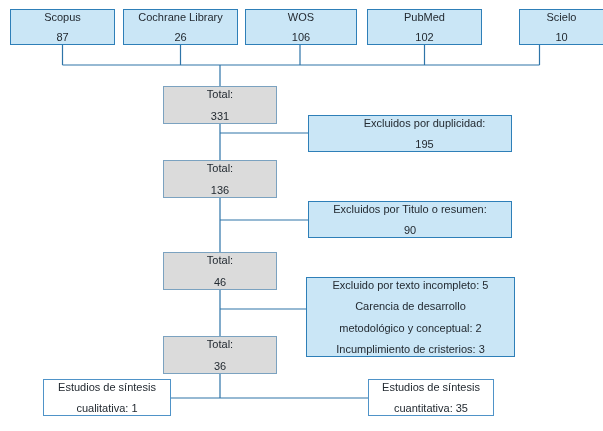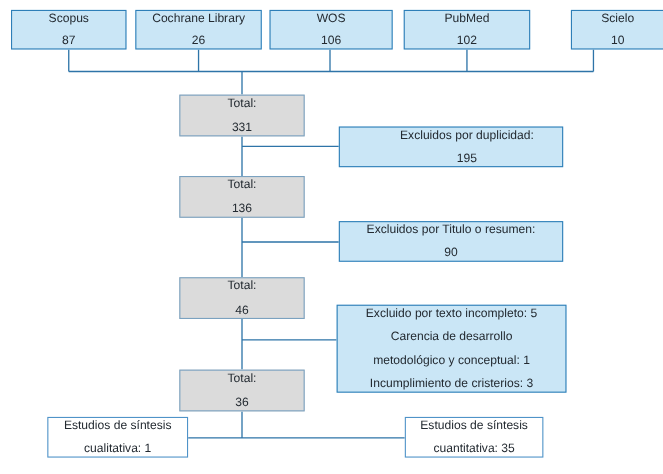--- a/index.html
+++ b/index.html
@@ -98,21 +98,21 @@
     <span>Excluidos por duplicidad:</span>
     <span>195</span>
   </div>
   <div class="node blue excl-2">
     <span>Excluidos por Titulo o resumen:</span>
     <span>90</span>
   </div>
   <div class="node blue excl-3">
     <span>Excluido por texto incompleto: 5</span>
     <span>Carencia de desarrollo</span>
-    <span>metodológico y conceptual: 1</span>
+    <span>metodológico y conceptual: 2</span>
     <span>Incumplimiento de cristerios: 3</span>
   </div>
 
   <div class="node white out-1">
     <span>Estudios de síntesis</span>
     <span>cualitativa: 1</span>
   </div>
   <div class="node white out-2">
     <span>Estudios de síntesis</span>
     <span>cuantitativa: 35</span>

